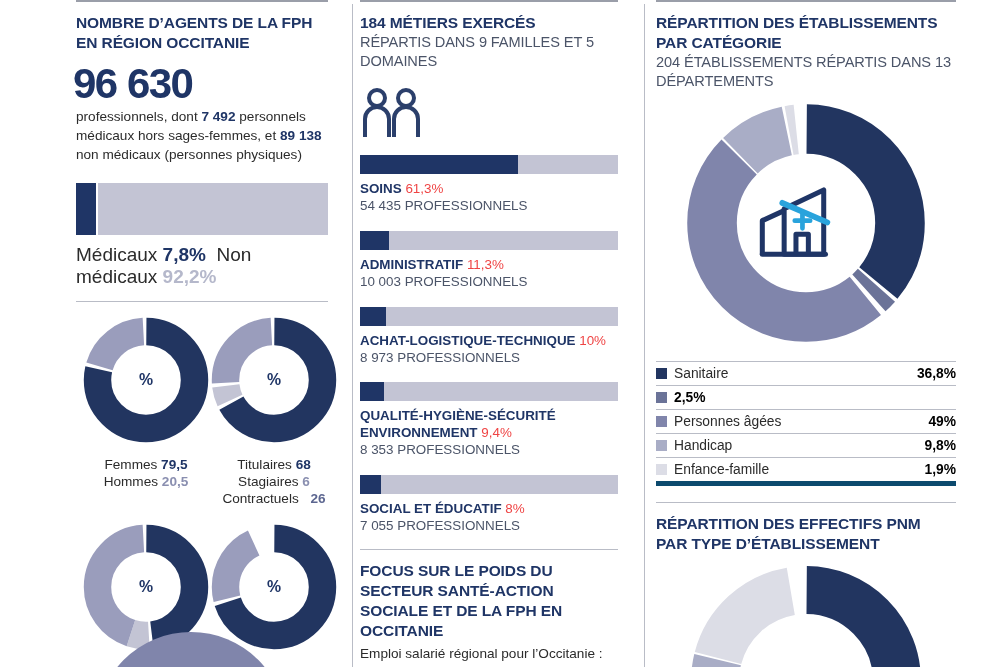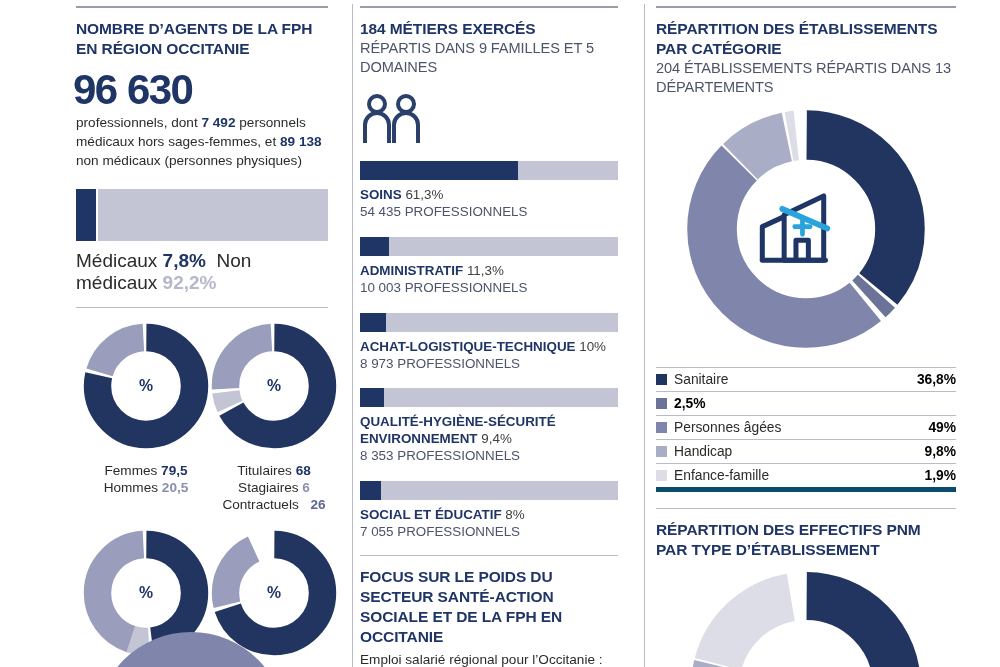--- a/index.html
+++ b/index.html
@@ -17,21 +17,20 @@
   }
   .cols {
     position: absolute;
     left: 0; top: 0;
     width: 1000px; height: 667px;
     display: flex;
   }
   .col {
     position: relative;
     height: 588px;
-    padding-top: 6px;
   }
   .col-1 { width: 348px; padding-left: 76px; padding-right: 20px; }
   .col-2 { width: 292px; padding-left: 12px; padding-right: 22px; }
   .col-3 { width: 360px; padding-left: 16px; padding-right: 44px; }
 
   .vdiv {
     position: absolute;
     top: 4px; bottom: 0;
     width: 1px;
     background: #b9bcc6;
@@ -110,21 +109,21 @@
     left: 0; top: 0; bottom: 0;
     background: #1f3566;
   }
   .barlabel {
     margin-top: 7px;
     font-size: 13.4px;
     color: #4b5468;
     line-height: 1.26;
   }
   .barlabel .nm { color: #1f3566; font-weight: bold; }
-  .barlabel .pc { color: #404040; }
+  .barlabel .pc { color: #ef4444; }
   .barsub {
     font-size: 13.4px;
     color: #4b5468;
     line-height: 1.26;
   }
 
   .people { margin: 16px 0 2px 2px; }
 
   
   .donutrow {

